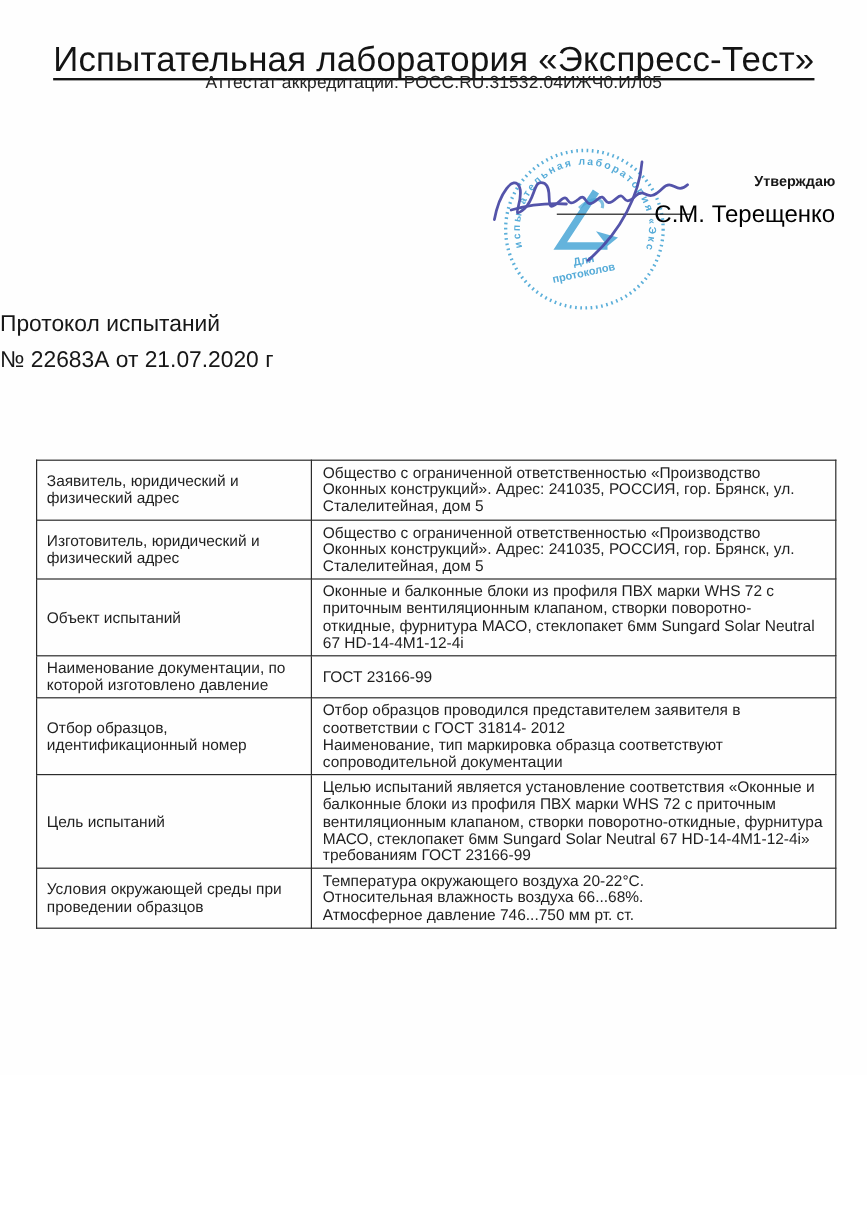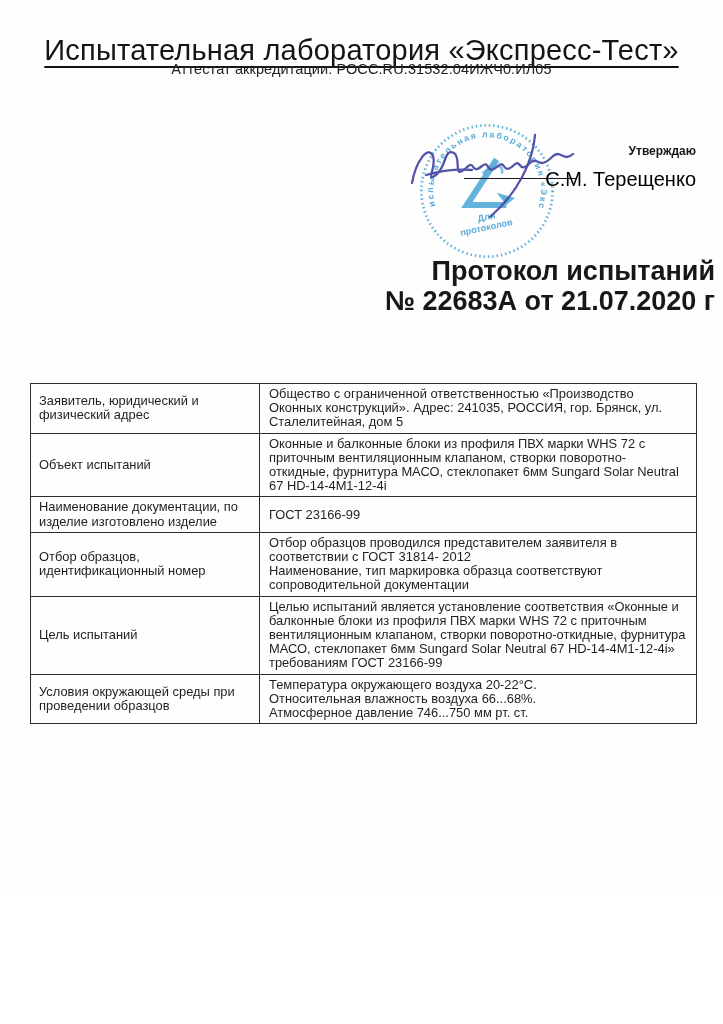--- a/index.html
+++ b/index.html
@@ -60,25 +60,24 @@
     color: #161616;
   }
   .approver-name {
     margin-top: 10px;
     font-size: 20px;
     color: #000000;
   }
   .protocol-heading {
     position: absolute;
     top: 256px; left: 0; right: 8px;
-    text-align: right;
-    font-size: 27px;
+    text-align: left;
+    font-size: 19px;
     line-height: 30px;
     color: #171717;
-    font-weight: bold;
   }
   .details-table {
     position: absolute;
     left: 30px; top: 383px;
     width: 667px;
     border-collapse: collapse;
     table-layout: fixed;
   }
   .details-table td {
     border: 1.7px solid #2c2c2c;
@@ -147,26 +146,31 @@
   </div>
 
   <table class="details-table">
     <tbody>
       <tr>
         <td class="cell-label">Заявитель, юридический и
 физический адрес</td>
         <td class="cell-value">Общество с ограниченной ответственностью «Производство Оконных конструкций». Адрес: 241035, РОССИЯ, гор. Брянск, ул. Сталелитейная, дом 5</td>
       </tr>
       <tr>
+        <td class="cell-label">Изготовитель, юридический и
+физический адрес</td>
+        <td class="cell-value">Общество с ограниченной ответственностью «Производство Оконных конструкций». Адрес: 241035, РОССИЯ, гор. Брянск, ул. Сталелитейная, дом 5</td>
+      </tr>
+      <tr>
         <td class="cell-label">Объект испытаний</td>
         <td class="cell-value">Оконные и балконные блоки из профиля ПВХ марки WHS 72 с приточным вентиляционным клапаном, створки поворотно-откидные, фурнитура МАСО, стеклопакет 6мм Sungard Solar Neutral 67 HD-14-4M1-12-4i</td>
       </tr>
       <tr>
         <td class="cell-label">Наименование документации, по
-изделие изготовлено изделие</td>
+которой изготовлено давление</td>
         <td class="cell-value">ГОСТ 23166-99</td>
       </tr>
       <tr>
         <td class="cell-label">Отбор образцов,
 идентификационный номер</td>
         <td class="cell-value">Отбор образцов проводился представителем заявителя в соответствии с ГОСТ 31814- 2012
 Наименование, тип маркировка образца соответствуют сопроводительной документации</td>
       </tr>
       <tr>
         <td class="cell-label">Цель испытаний</td>

